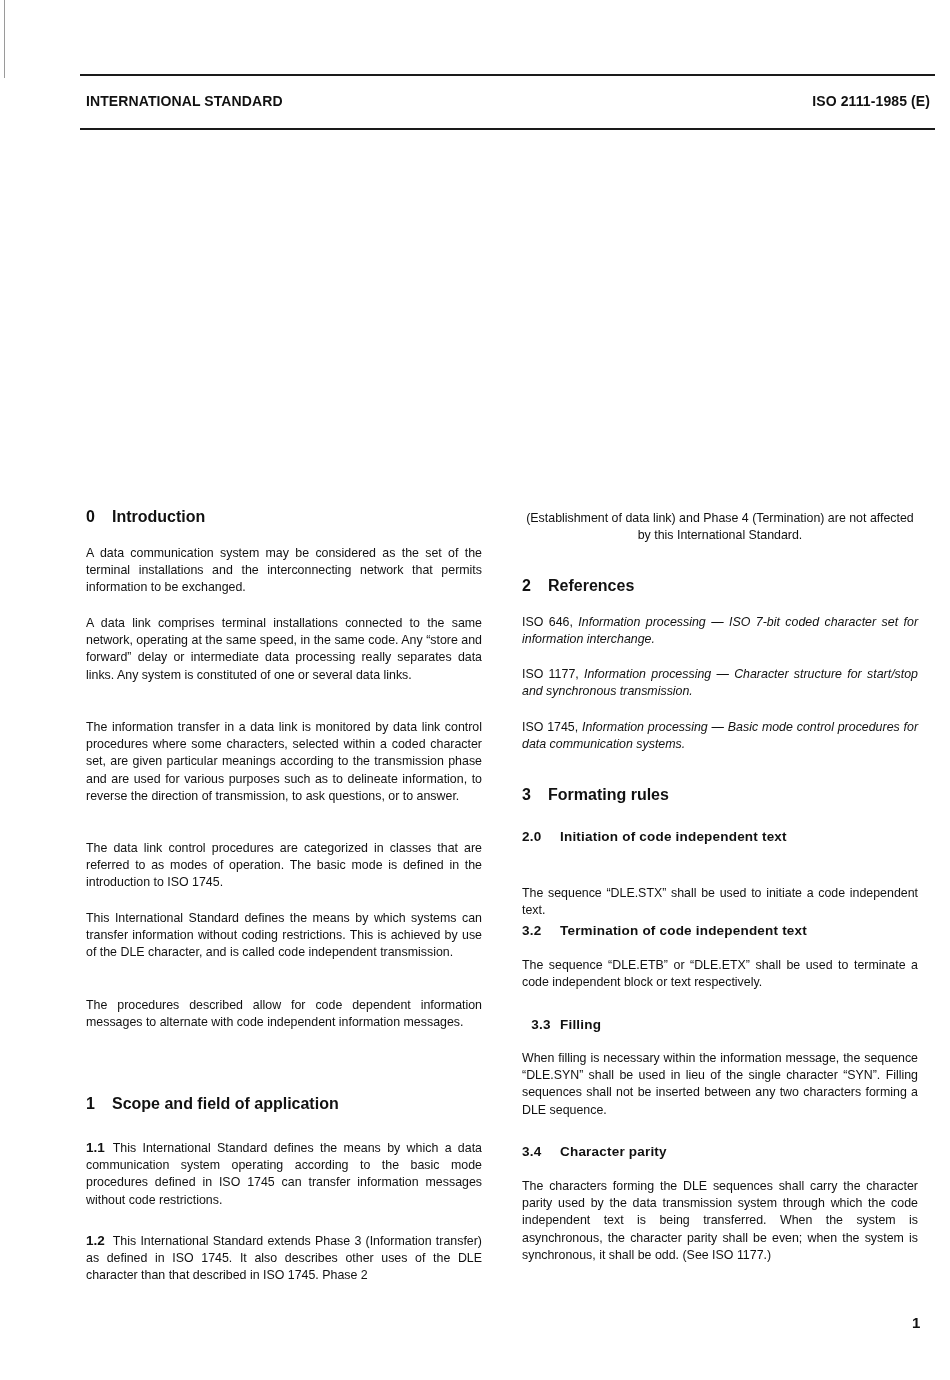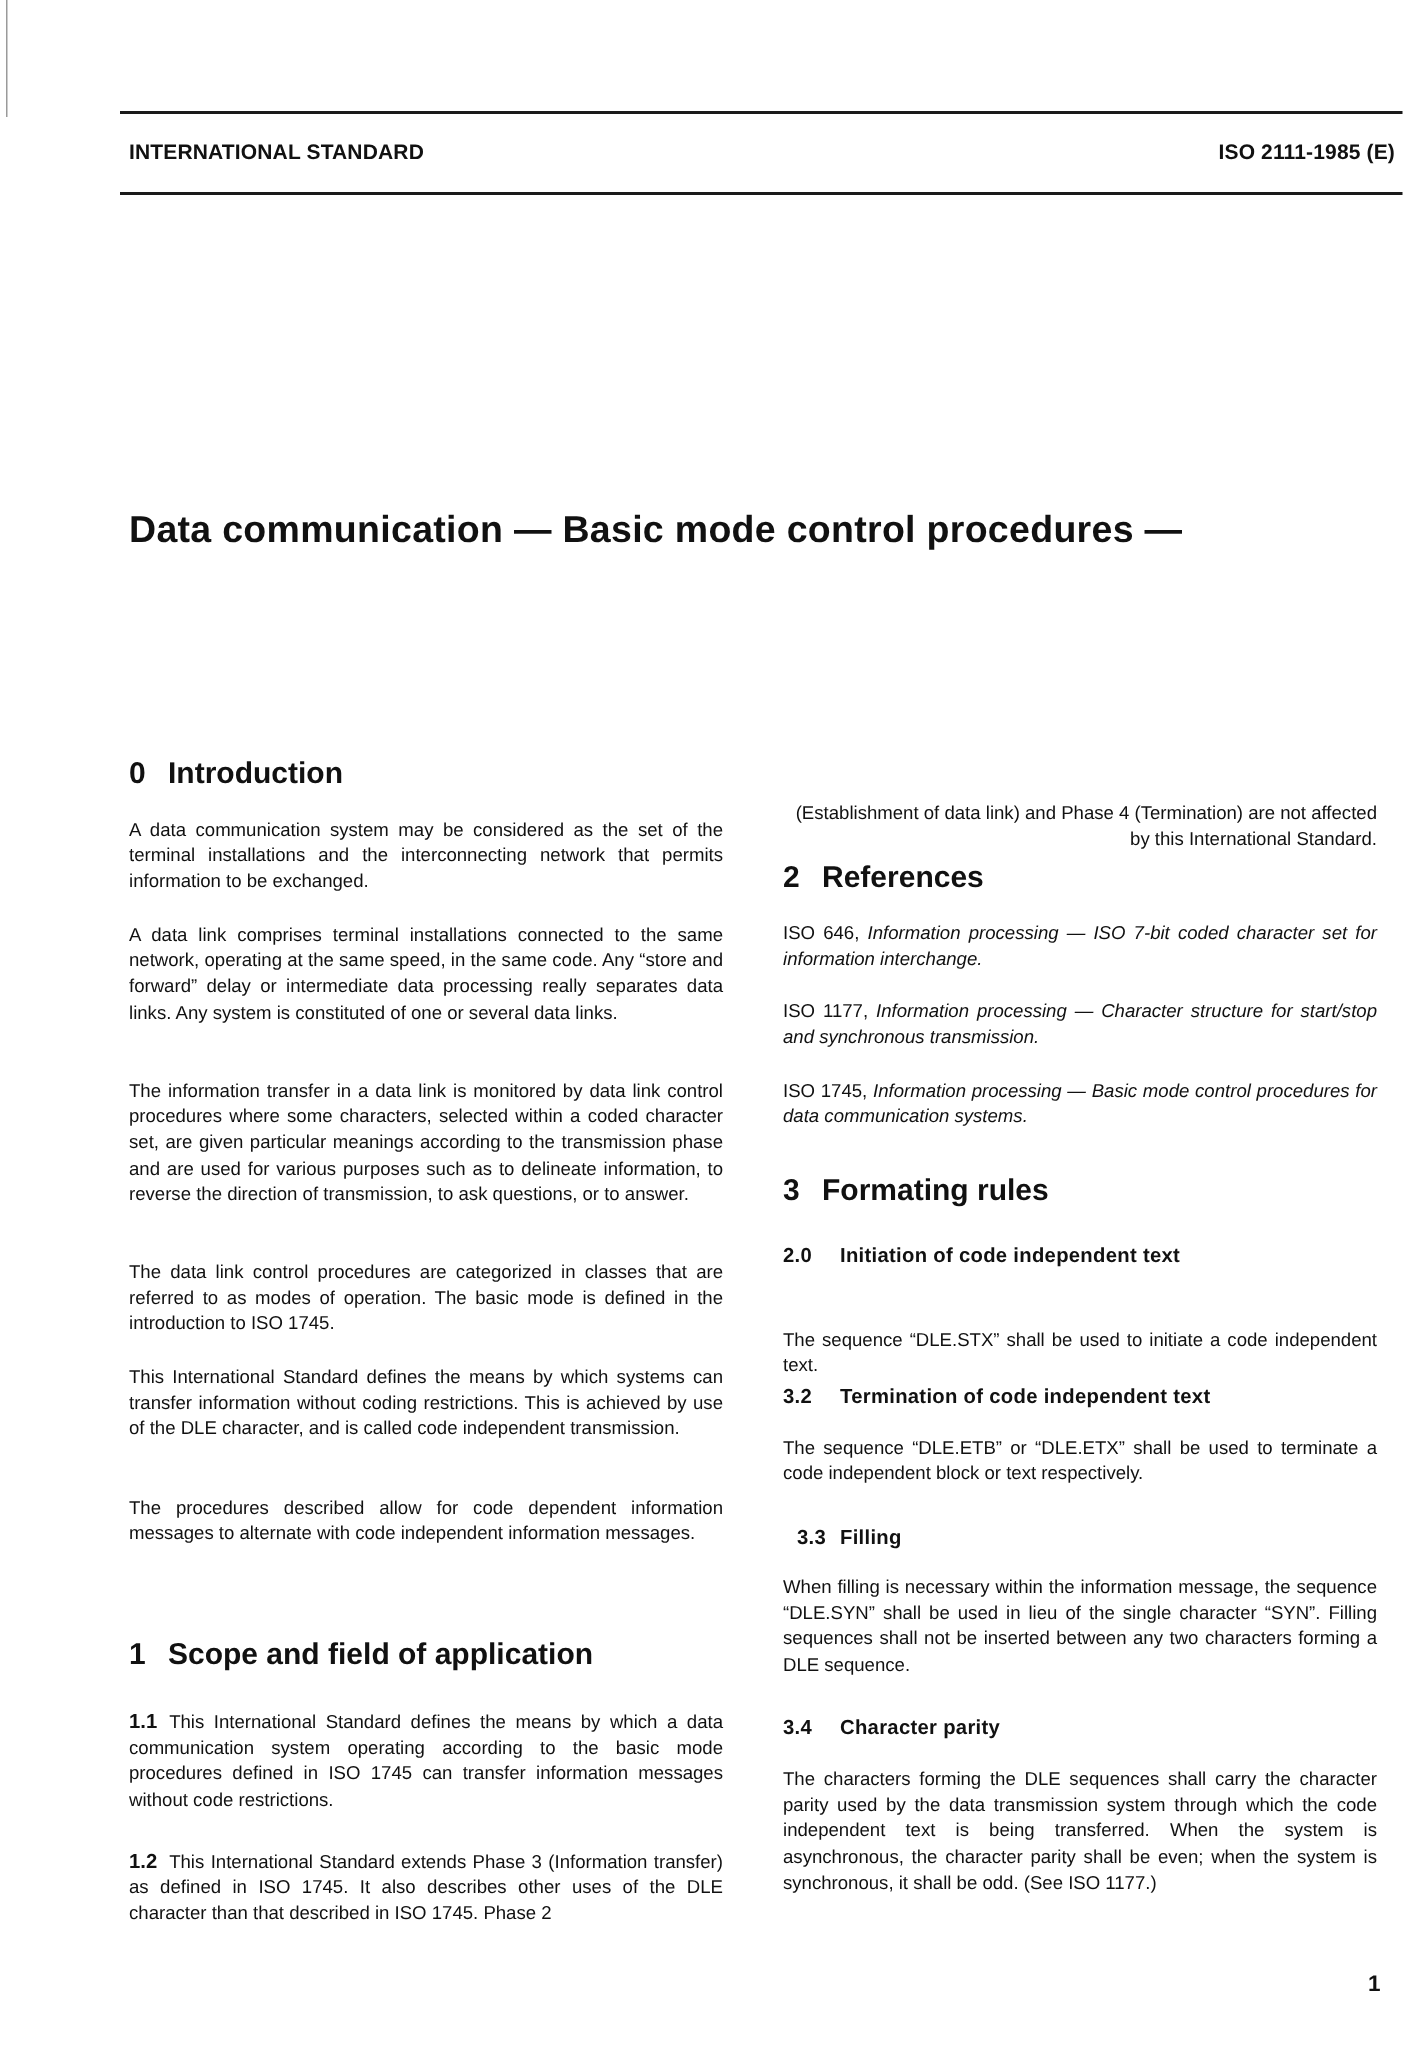--- a/index.html
+++ b/index.html
@@ -17,40 +17,39 @@
   .header-left { left: 86px; }
   .header-right { right: 20px; }
   .doc-title {
     position: absolute; left: 86px; top: 336px; width: 850px;
     font-size: 25px; font-weight: bold; line-height: 34px; letter-spacing: 0.2px;
   }
   .col { position: absolute; top: 0; width: 396px; font-size: 12.4px; line-height: 17.2px; }
   .col.left { left: 86px; }
   .col.right { left: 522px; }
   .p { position: absolute; text-align: justify; width: 396px; margin: 0; }
-  .p.noj { text-align: right; margin-top: 24px; }
-  .h1 { position: absolute; font-size: 20px; font-weight: bold; white-space: nowrap; }
+  .p.noj { text-align: center; }
+  .h1 { position: absolute; font-size: 16px; font-weight: bold; white-space: nowrap; }
   .h1 .num { display: inline-block; width: 26px; }
   .h2 { position: absolute; font-size: 13.5px; font-weight: bold; white-space: nowrap; letter-spacing: 0.2px; }
   .h2 .num { display: inline-block; width: 38px; }
   .clause-num { font-weight: bold; font-size: 13.5px; margin-right: 8px; }
   i { font-style: italic; }
   .page-num { position: absolute; left: 912px; top: 1314px; font-size: 15px; font-weight: bold; }
 </style>
 </head>
 <body>
 
 <div class="scan-edge"></div>
 <div class="rule top"></div>
 <div class="header-left">INTERNATIONAL STANDARD</div>
 <div class="header-right">ISO 2111-1985 (E)</div>
 <div class="rule bottom"></div>
 
 <div class="doc-title">
-  <div>Data communication — Basic mode control procedures —</div>
 </div>
 
 <div class="col left">
   <div class="h1" style="top:508px;">
     <span class="num">0</span><span>Introduction</span>
   </div>
   <p class="p" style="top:545px;">A data communication system may be considered as the set of the terminal installations and the interconnecting network that permits information to be exchanged.</p>
   <p class="p" style="top:615px;">A data link comprises terminal installations connected to the same network, operating at the same speed, in the same code. Any “store and forward” delay or intermediate data processing really separates data links. Any system is constituted of one or several data links.</p>
   <p class="p" style="top:719px;">The information transfer in a data link is monitored by data link control procedures where some characters, selected within a coded character set, are given particular meanings according to the transmission phase and are used for various purposes such as to delineate information, to reverse the direction of transmission, to ask questions, or to answer.</p>
   <p class="p" style="top:840px;">The data link control procedures are categorized in classes that are referred to as modes of operation. The basic mode is defined in the introduction to ISO 1745.</p>

